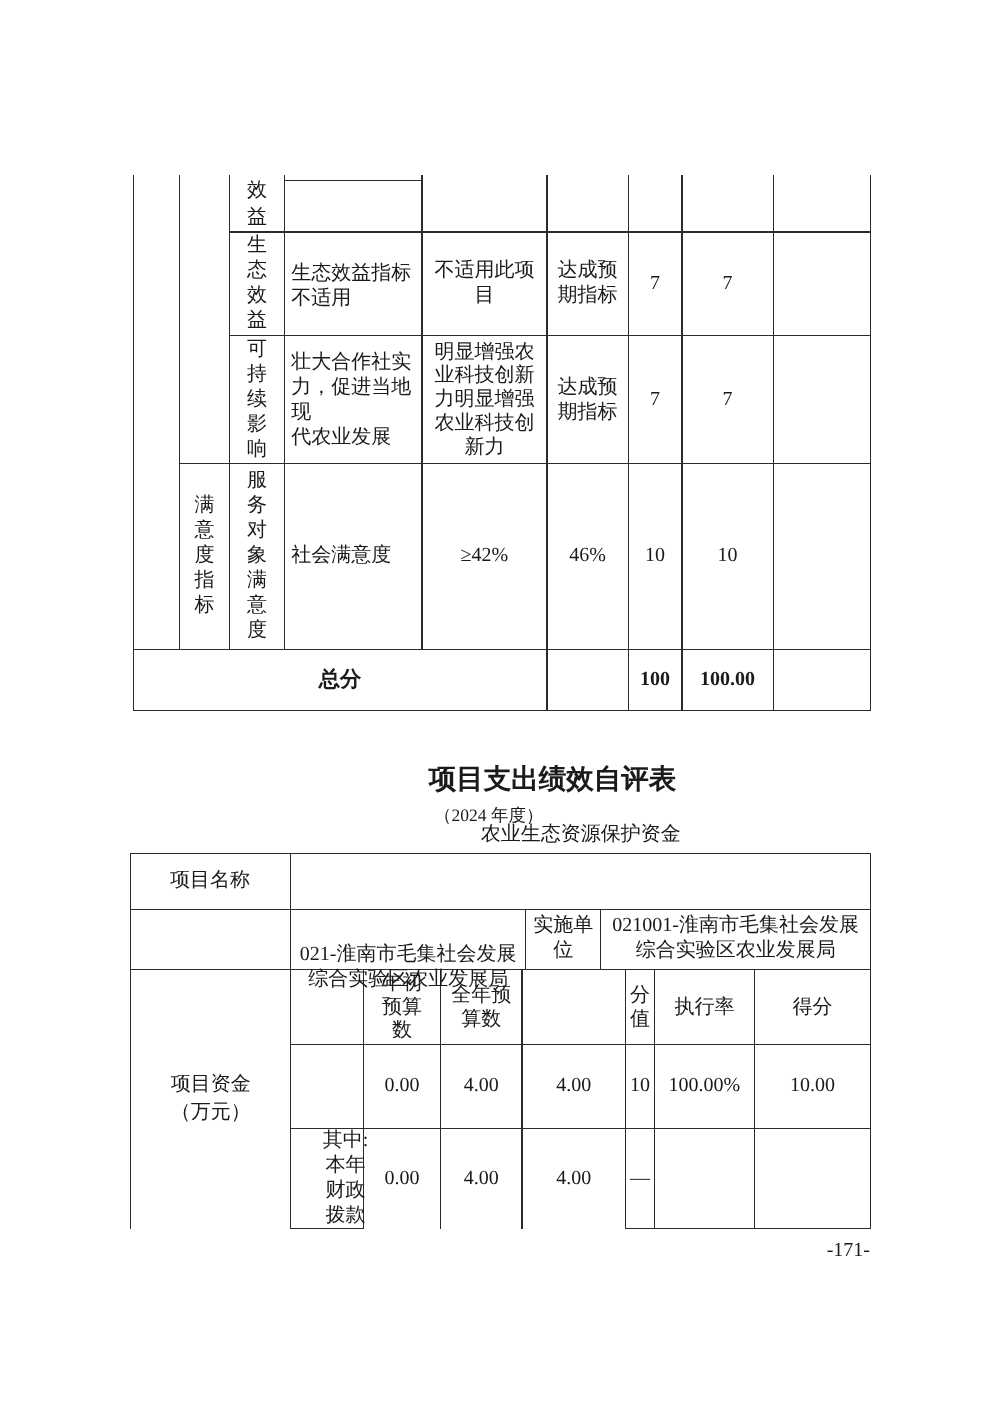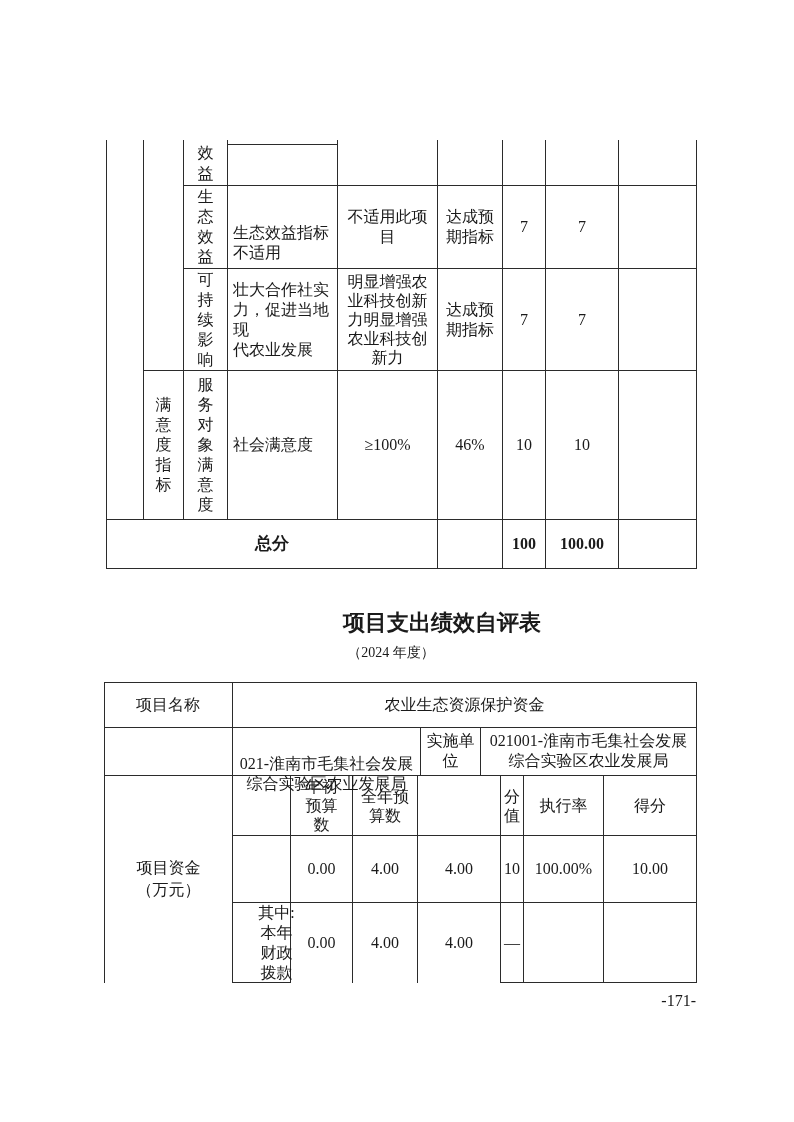--- a/index.html
+++ b/index.html
@@ -64,21 +64,21 @@
     <line x1="500" y1="982.5" x2="697" y2="982.5"></line>
   </svg>
 
   <div class="cell lh21" style="left:184px;top:141px;width:43px;height:44px;">效
 益</div>
 
   <div class="cell" style="left:184px;top:186px;width:43px;height:82px;">生
 态
 效
 益</div>
-  <div class="cell left" style="left:228px;top:202px;width:109px;height:82px;">生态效益指标
+  <div class="cell left" style="left:228px;top:188px;width:109px;height:82px;">生态效益指标
 不适用</div>
   <div class="cell" style="left:338px;top:186px;width:99px;height:82px;">不适用此项
 目</div>
   <div class="cell" style="left:438px;top:186px;width:64px;height:82px;">达成预
 期指标</div>
   <div class="cell" style="left:503px;top:186px;width:42px;height:82px;">7</div>
   <div class="cell" style="left:546px;top:186px;width:72px;height:82px;">7</div>
   <div class="cell" style="left:619px;top:186px;width:77px;height:82px;"></div>
 
   <div class="cell" style="left:184px;top:269px;width:43px;height:101px;">可
@@ -106,35 +106,35 @@
 指
 标</div>
   <div class="cell" style="left:184px;top:371px;width:43px;height:148px;">服
 务
 对
 象
 满
 意
 度</div>
   <div class="cell left" style="left:228px;top:371px;width:109px;height:148px;">社会满意度</div>
-  <div class="cell" style="left:338px;top:371px;width:99px;height:148px;">≥100%</div>
+  <div class="cell" style="left:338px;top:371px;width:99px;height:148px;">≥42%</div>
   <div class="cell" style="left:438px;top:371px;width:64px;height:148px;">46%</div>
   <div class="cell" style="left:503px;top:371px;width:42px;height:148px;">10</div>
   <div class="cell" style="left:546px;top:371px;width:72px;height:148px;">10</div>
   <div class="cell" style="left:619px;top:371px;width:77px;height:148px;"></div>
 
   <div class="cell bold" style="left:107px;top:520px;width:330px;height:48px;font-size:17px;">总分</div>
   <div class="cell bold" style="left:503px;top:520px;width:42px;height:48px;">100</div>
   <div class="cell bold" style="left:546px;top:520px;width:72px;height:48px;">100.00</div>
 
   <div class="title" style="left:342px;top:608px;width:200px;font-family:Liberation Serif, serif;">项目支出绩效自评表</div>
   <div class="subtitle" style="left:291px;top:644px;width:200px;">（2024 年度）</div>
 
   <div class="cell" style="left:105px;top:683px;width:126px;height:43px;">项目名称</div>
-  <div class="cell" style="left:233px;top:683px;width:463px;height:43px;">农业生态资源保护资金</div>
+  <div class="cell" style="left:233px;top:646px;width:463px;height:43px;">农业生态资源保护资金</div>
 
   <div class="cell" style="left:233px;top:728px;width:187px;height:46px;padding:0 2px;box-sizing:border-box;margin-top:23px;">021-淮南市毛集社会发展综合实验区农业发展局</div>
   <div class="cell" style="left:421px;top:728px;width:59px;height:46px;padding:0 4px;box-sizing:border-box;">实施单位</div>
   <div class="cell" style="left:481px;top:728px;width:215px;height:46px;padding:0 2px;box-sizing:border-box;">021001-淮南市毛集社会发展综合实验区农业发展局</div>
 
   <div class="cell lh22" style="left:105px;top:776px;width:127px;height:206px;">项目资金
 （万元）</div>
 
   <div class="cell lh19" style="left:291px;top:776px;width:61px;height:59px;">年初
 预算

